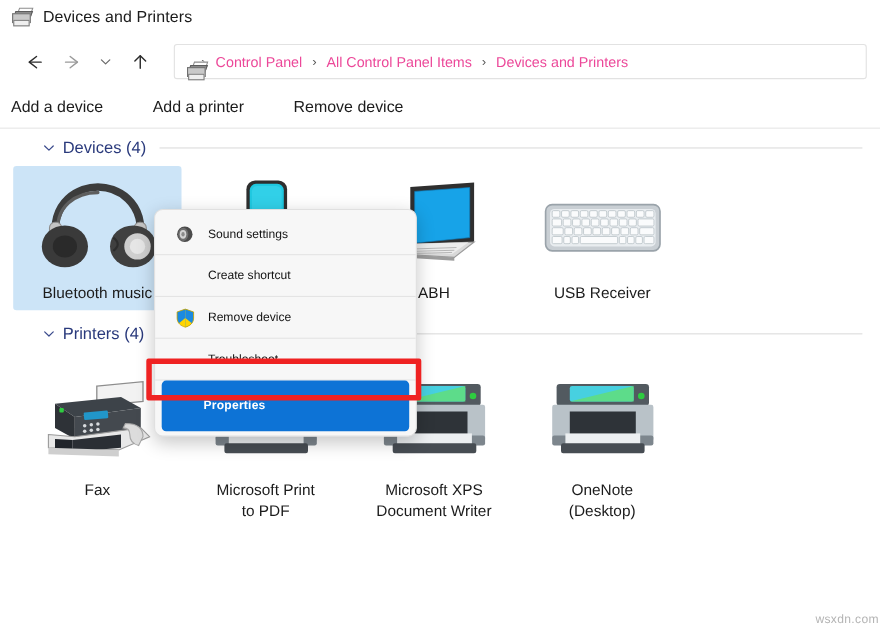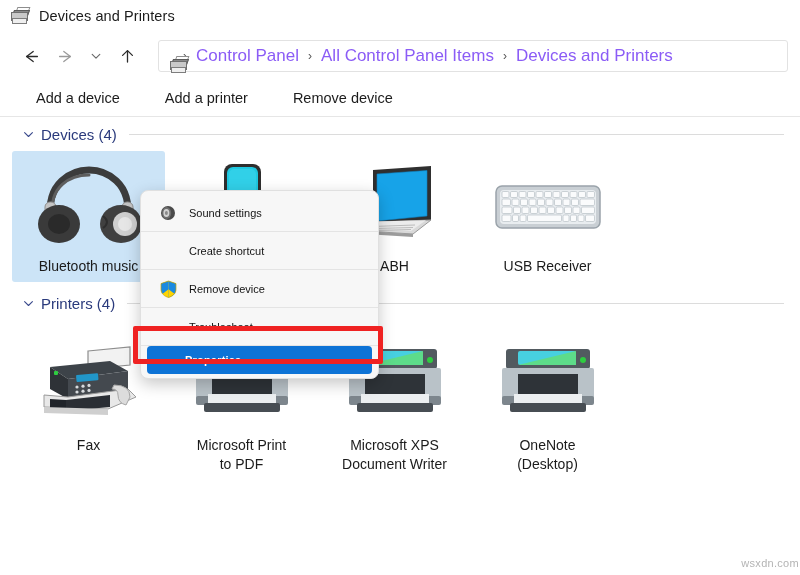--- a/index.html
+++ b/index.html
@@ -81,39 +81,39 @@
     border: 1px solid #e2e2e2;
     background: #ffffff;
     border-radius: 3px;
     display: flex;
     align-items: center;
     padding: 0 10px;
     min-width: 0;
   }
   .addressbar .ab-icon { margin-right: 8px; flex: none; }
   .crumb {
-    font-size: 17px;
-    color: #8b5cf6;
+    font-size: 13px;
+    color: #ec4899;
     white-space: nowrap;
     padding: 2px 3px;
     border-radius: 3px;
   }
   .crumb-sep {
     font-size: 12px;
     color: #555;
     margin: 0 6px;
     user-select: none;
   }
 
   
   .cmdbar {
     height: 36px;
     display: flex;
     align-items: center;
-    padding-left: 32px;
+    padding-left: 6px;
     border-bottom: 1px solid #e6e6e6;
     background: #ffffff;
   }
   .cmd-item {
     font-size: 14.5px;
     color: #1c1c1c;
     margin-right: 37px;
     padding: 3px 4px;
     border-radius: 3px;
     white-space: nowrap;
@@ -123,20 +123,21 @@
   .content {
     position: relative;
     padding: 0;
   }
 
   .group-header {
     display: flex;
     align-items: center;
     padding: 0 16px 0 20px;
     height: 34px;
+    margin-left: 16px;
   }
   .group-chevron {
     width: 16px; height: 16px;
     display: flex; align-items: center; justify-content: center;
     margin-right: 5px;
     flex: none;
   }
   .group-title {
     font-size: 15px;
     color: #2a3a7c;
@@ -212,21 +213,21 @@
   }
   .ctx-item .ctx-tx { white-space: nowrap; }
   .ctx-sep {
     height: 1px;
     background: #e4e4e4;
     margin: 0;
   }
   .ctx-item.highlight {
     margin: 0 6px;
     padding-left: 8px;
-    height: 28px;
+    height: 46px;
     background: #0d73d6;
     border-radius: 4px;
     color: #ffffff;
     font-weight: bold;
     justify-content: flex-start;
   }
   .ctx-item.highlight .ctx-tx {
     margin-left: 30px;
     letter-spacing: 0.2px;
   }

